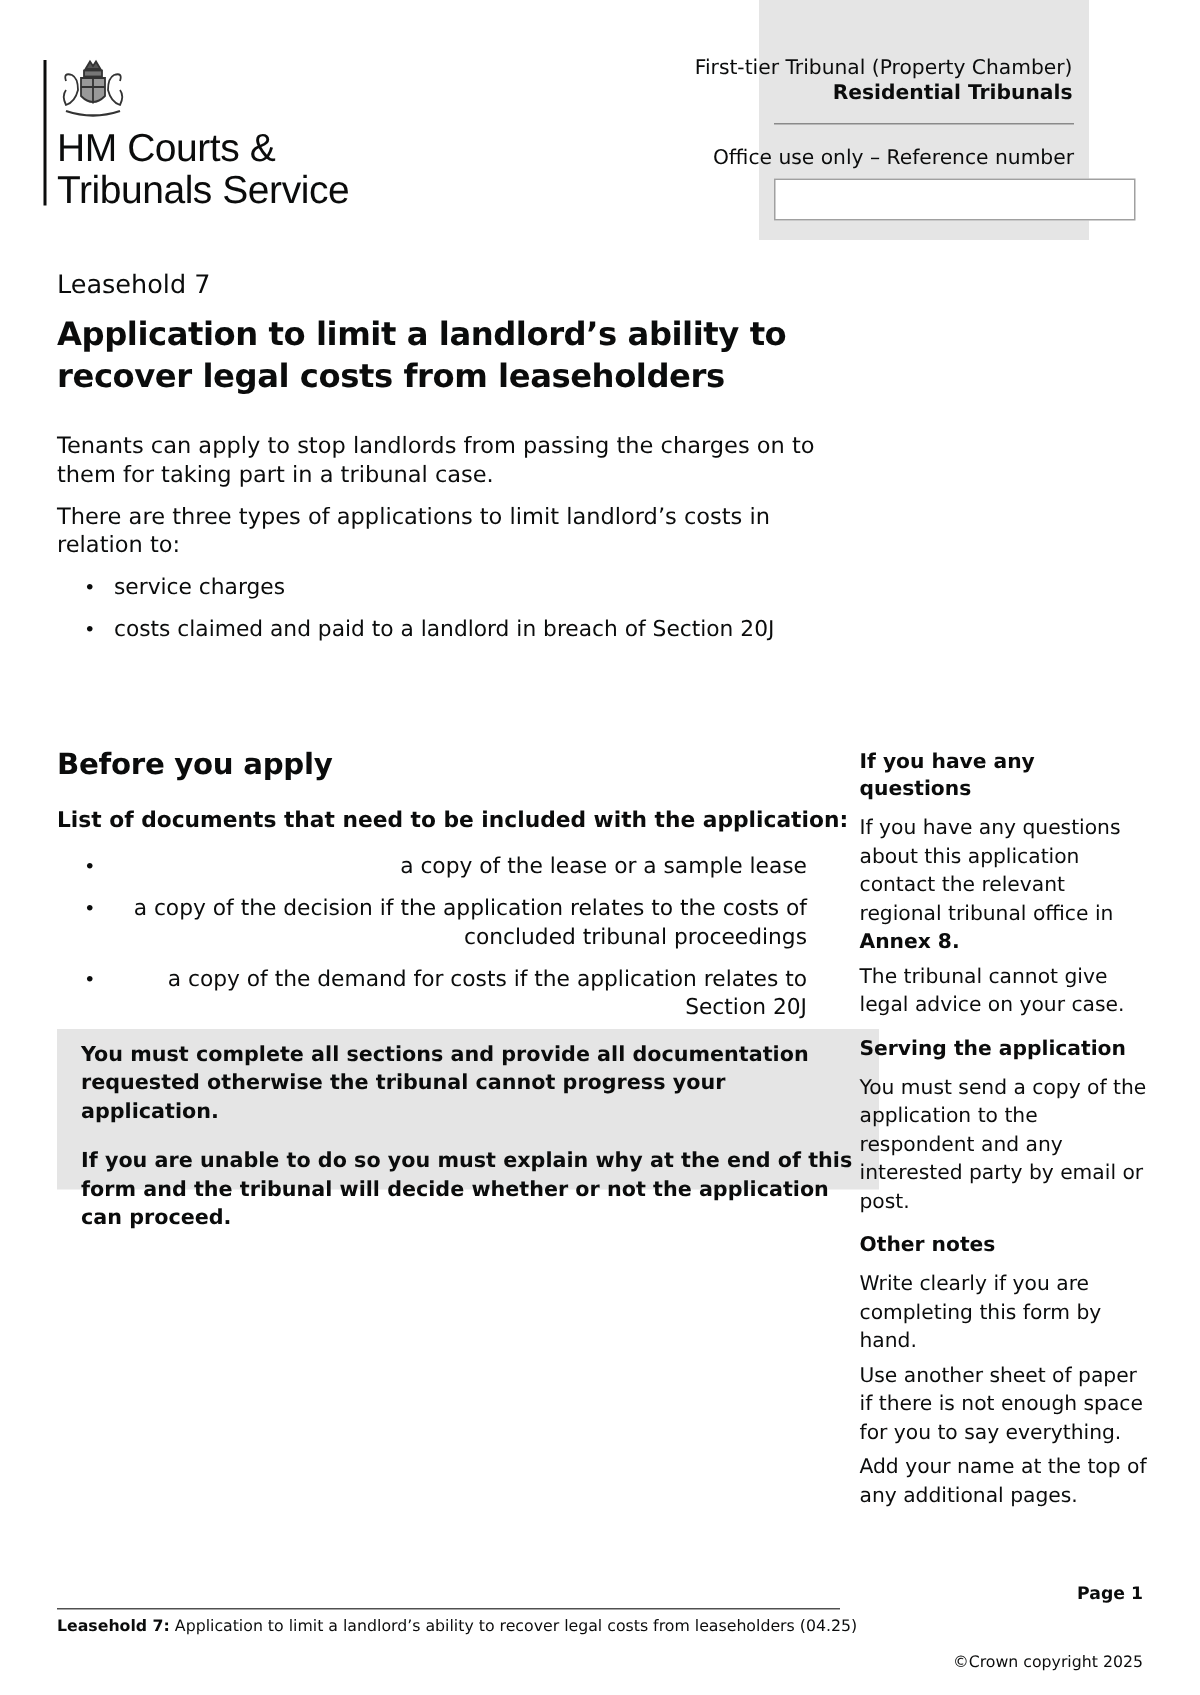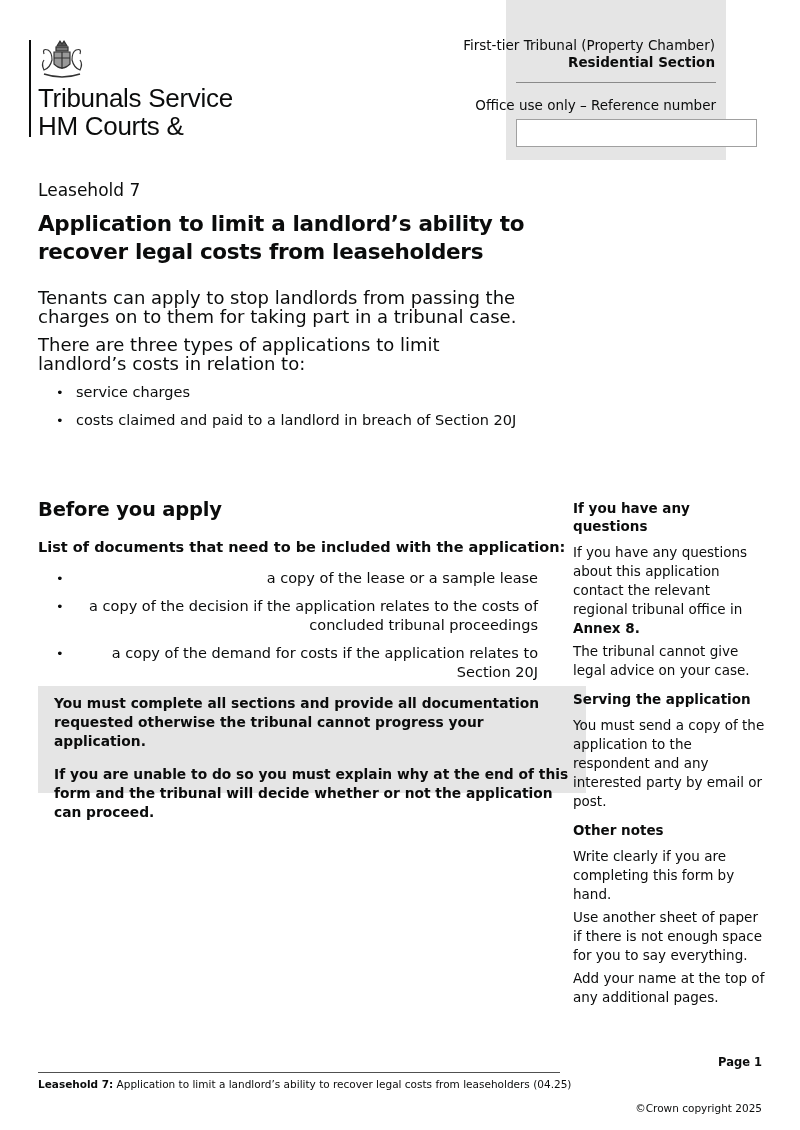--- a/index.html
+++ b/index.html
@@ -28,21 +28,21 @@
     border: 1px solid #a0a0a0; box-sizing: border-box;
     font-family: "DejaVu Sans", sans-serif; font-size: 13px; padding: 0 6px;
   }
 
   .form-code { left: 38px; top: 180px; font-size: 17px; }
   .page-title {
     left: 38px; top: 210px; width: 520px; font-size: 21.5px; line-height: 28px;
     font-weight: bold; letter-spacing: -0.3px; margin: 0;
   }
 
-  .body-text { font-size: 18px; line-height: 19px; }
+  .body-text { font-size: 15px; line-height: 19px; }
   .intro-1 { left: 38px; top: 288px; width: 530px; }
   .intro-2 { left: 38px; top: 335px; width: 480px; }
 
   ul.bullets { margin: 0; padding: 0; list-style: none; }
   ul.bullets li { position: relative; padding-left: 38px; font-size: 14.5px; line-height: 19px; }
   ul.bullets li::before {
     content: "•"; position: absolute; left: 18px; top: 0; font-size: 13px;
   }
   .types-list { left: 38px; top: 383px; width: 520px; }
   .types-list li { margin-bottom: 9px; }
@@ -81,28 +81,28 @@
       <rect x="18" y="9" width="12" height="4" fill="#777"></rect>
       <path d="M16 14 H32 V26 Q24 34 16 26 Z" fill="#999"></path>
       <path d="M24 14 V31 M16 20 H32"></path>
       <path d="M6 16 Q4 10 10 12 Q14 14 14 22 Q12 30 6 32 Q3 26 6 22"></path>
       <path d="M42 16 Q44 10 38 12 Q34 14 34 22 Q36 30 42 32 Q45 26 42 22"></path>
       <path d="M6 36 Q24 42 42 36" stroke-width="1.5"></path>
     </g>
   </svg>
 </div>
 <div class="abs logo-text">
+  <div>HM Courts &amp;</div>
   <div>Tribunals Service</div>
-  <div>HM Courts &amp;</div>
 </div>
 
 <div class="abs office-panel">
   <div class="abs tribunal-name">
     <div>First-tier Tribunal (Property Chamber)</div>
-    <div class="bold">Residential Section</div>
+    <div class="bold">Residential Tribunals</div>
   </div>
   <div class="abs panel-rule"></div>
   <div class="abs office-label">Office use only – Reference number</div>
   <input class="abs ref-input" type="text" value="" style="">
 </div>
 
 <div class="abs form-code">Leasehold 7</div>
 <h1 class="abs page-title">Application to limit a landlord’s ability to recover legal costs from leaseholders</h1>
 
 <p class="abs body-text intro-1" style="margin:0">Tenants can apply to stop landlords from passing the charges on to them for taking part in a tribunal case.</p>

